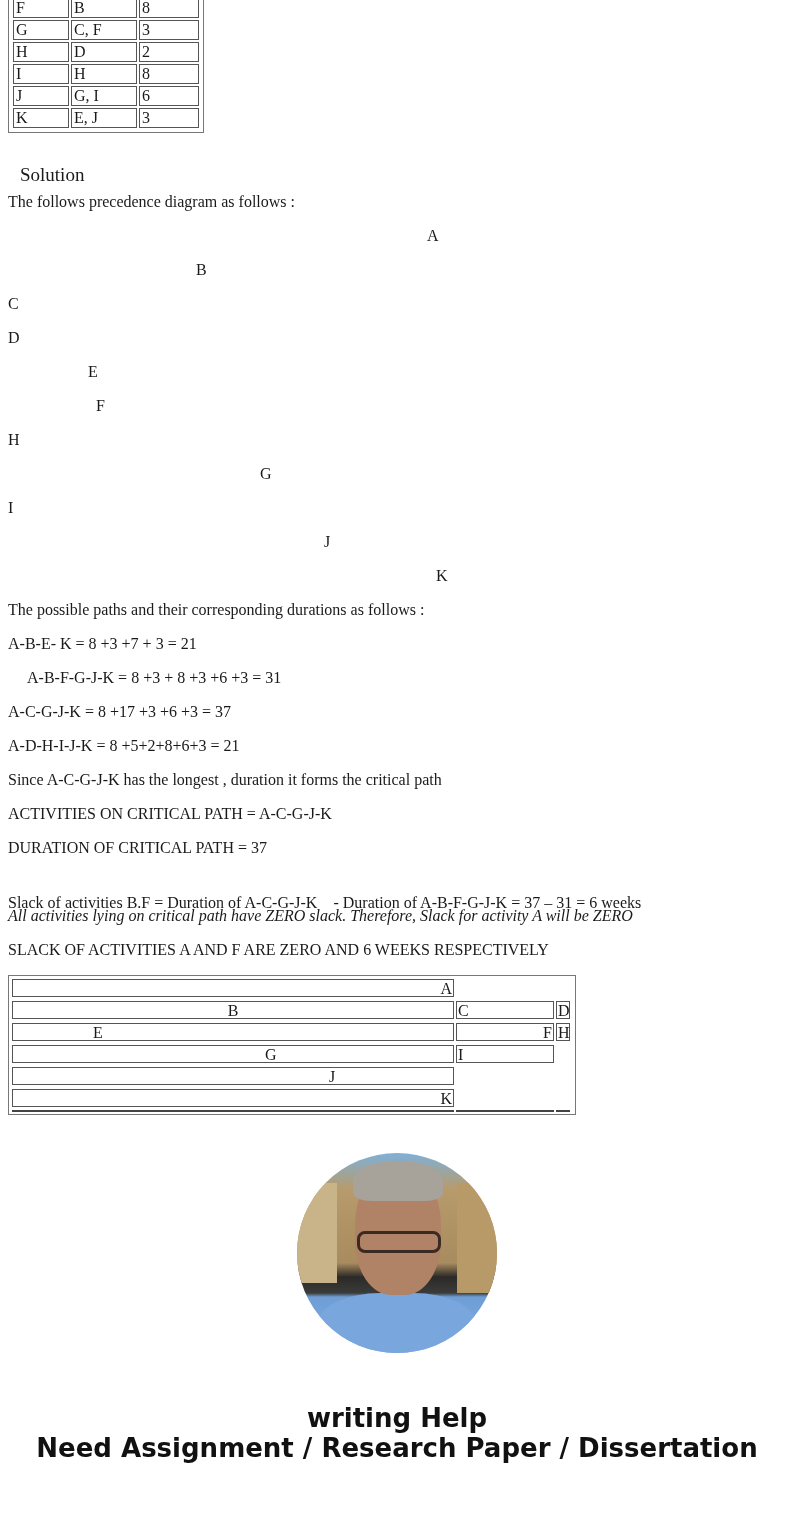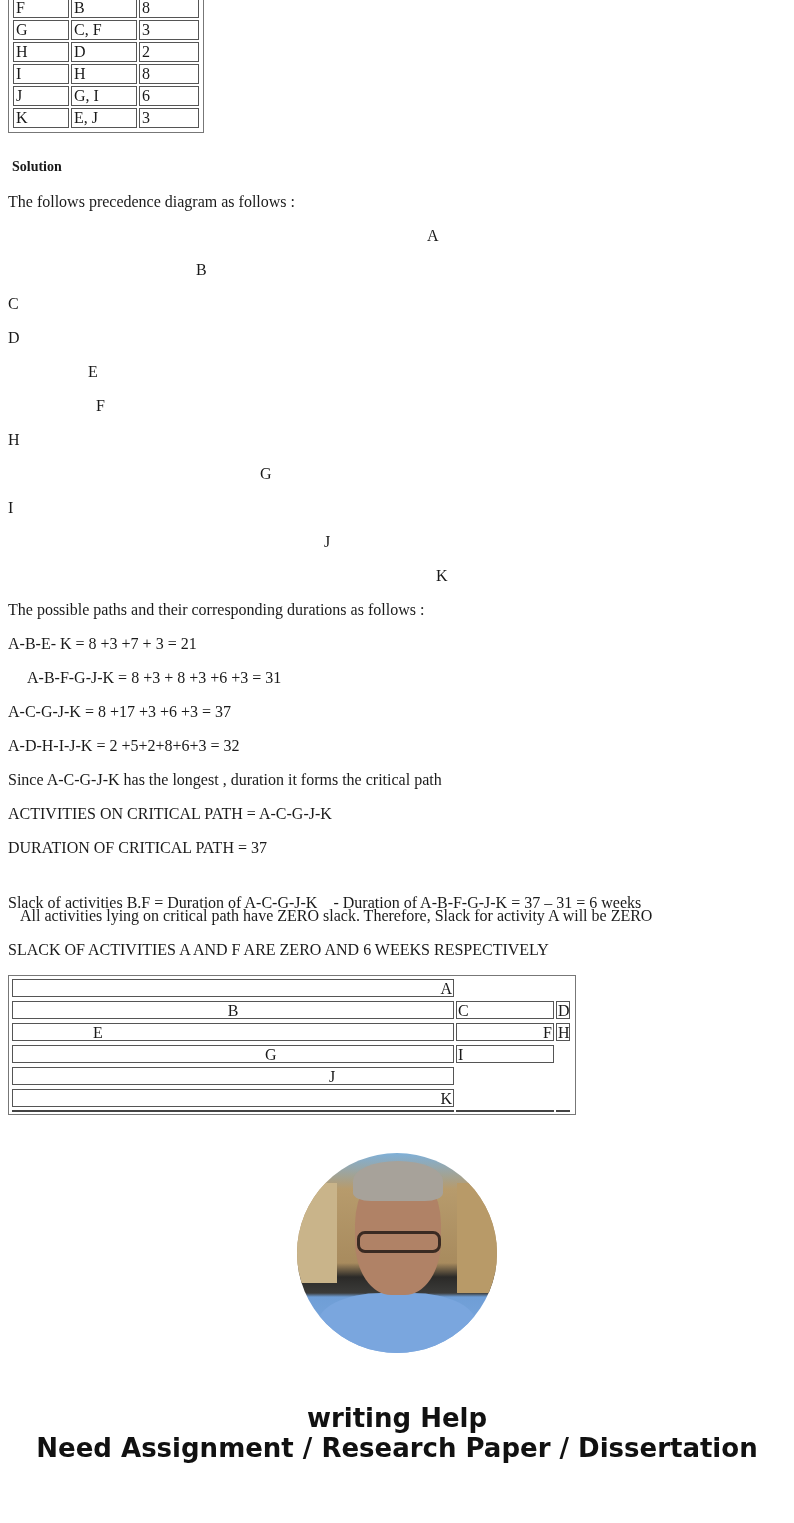--- a/index.html
+++ b/index.html
@@ -14,21 +14,21 @@
     position: absolute; left: 8px; top: -2px;
     border: 1px solid #777; border-top: none; padding: 0 2px 2px 2px;
   }
   .act-table table { border-collapse: separate; border-spacing: 2px; margin-top: -2px; }
   .act-table td {
     border: 1px solid #555; height: 18px; padding: 0 2px; line-height: 18px;
     font-size: 16px; vertical-align: middle;
   }
   .c1 { width: 50px; } .c2 { width: 60px; } .c3 { width: 54px; }
 
-  h3.sol { position: absolute; left: 8px; top: 152px; margin: 4px; font-size: 14px; font-weight: bold; line-height: 22px; }
+  h3.sol { position: absolute; left: 8px; top: 152px; margin: 12px; font-size: 19px; font-weight: normal; line-height: 22px; }
 
   
   .box-wrap {
     position: absolute; left: 8px; top: 975px; width: 566px; height: 138px;
     border: 1px solid #777;
   }
   .cell {
     position: absolute; border: 1px solid #555; height: 18px; line-height: 18px;
     font-size: 16px; box-sizing: border-box; padding: 0 1px;
   }
@@ -118,27 +118,27 @@
 <div class="abs" style="left:8px; top:431px;">H</div>
 <div class="abs" style="left:260px; top:465px;">G</div>
 <div class="abs" style="left:8px; top:499px;">I</div>
 <div class="abs" style="left:324px; top:533px;">J</div>
 <div class="abs" style="left:436px; top:567px;">K</div>
 
 <div class="abs" style="left:8px; top:601px;">The possible paths and their corresponding durations as follows :</div>
 <div class="abs" style="left:8px; top:635px;">A-B-E- K = 8 +3 +7 + 3 = 21</div>
 <div class="abs" style="left:8px; top:669px;margin-left:19px;">A-B-F-G-J-K = 8 +3 + 8 +3 +6 +3 = 31</div>
 <div class="abs" style="left:8px; top:703px;">A-C-G-J-K = 8 +17 +3 +6 +3 = 37</div>
-<div class="abs" style="left:8px; top:737px;">A-D-H-I-J-K = 2 +5+2+8+6+3 = 32</div>
+<div class="abs" style="left:8px; top:737px;">A-D-H-I-J-K = 8 +5+2+8+6+3 = 21</div>
 
 <div class="abs" style="left:8px; top:771px;">Since A-C-G-J-K has the longest , duration it forms the critical path</div>
 <div class="abs" style="left:8px; top:805px;">ACTIVITIES ON CRITICAL PATH = A-C-G-J-K</div>
 <div class="abs" style="left:8px; top:839px;">DURATION OF CRITICAL PATH = 37</div>
 <div class="abs" style="left:8px; top:894px;">Slack of activities B.F = Duration of A-C-G-J-K    - Duration of A-B-F-G-J-K = 37 – 31 = 6 weeks</div>
-<div class="abs" style="left:20px; top:907px;">All activities lying on critical path have ZERO slack. Therefore, Slack for activity A will be ZERO</div>
+<div class="abs" style="left:8px; top:907px;font-style:italic;">All activities lying on critical path have ZERO slack. Therefore, Slack for activity A will be ZERO</div>
 <div class="abs" style="left:8px; top:941px;">SLACK OF ACTIVITIES A AND F ARE ZERO AND 6 WEEKS RESPECTIVELY</div>
 
 <div class="box-wrap">
   <div class="cell" style="left:3px; top:3px; width:442px; text-align:right;">A</div>
 
   <div class="cell" style="left:3px; top:25px; width:442px; text-align:center;">B</div>
   <div class="cell" style="left:447px; top:25px; width:98px;">C</div>
   <div class="cell" style="left:547px; top:25px; width:14px;">D</div>
 
   <div class="cell" style="left:3px; top:47px; width:442px; padding-left:80px;">E</div>

